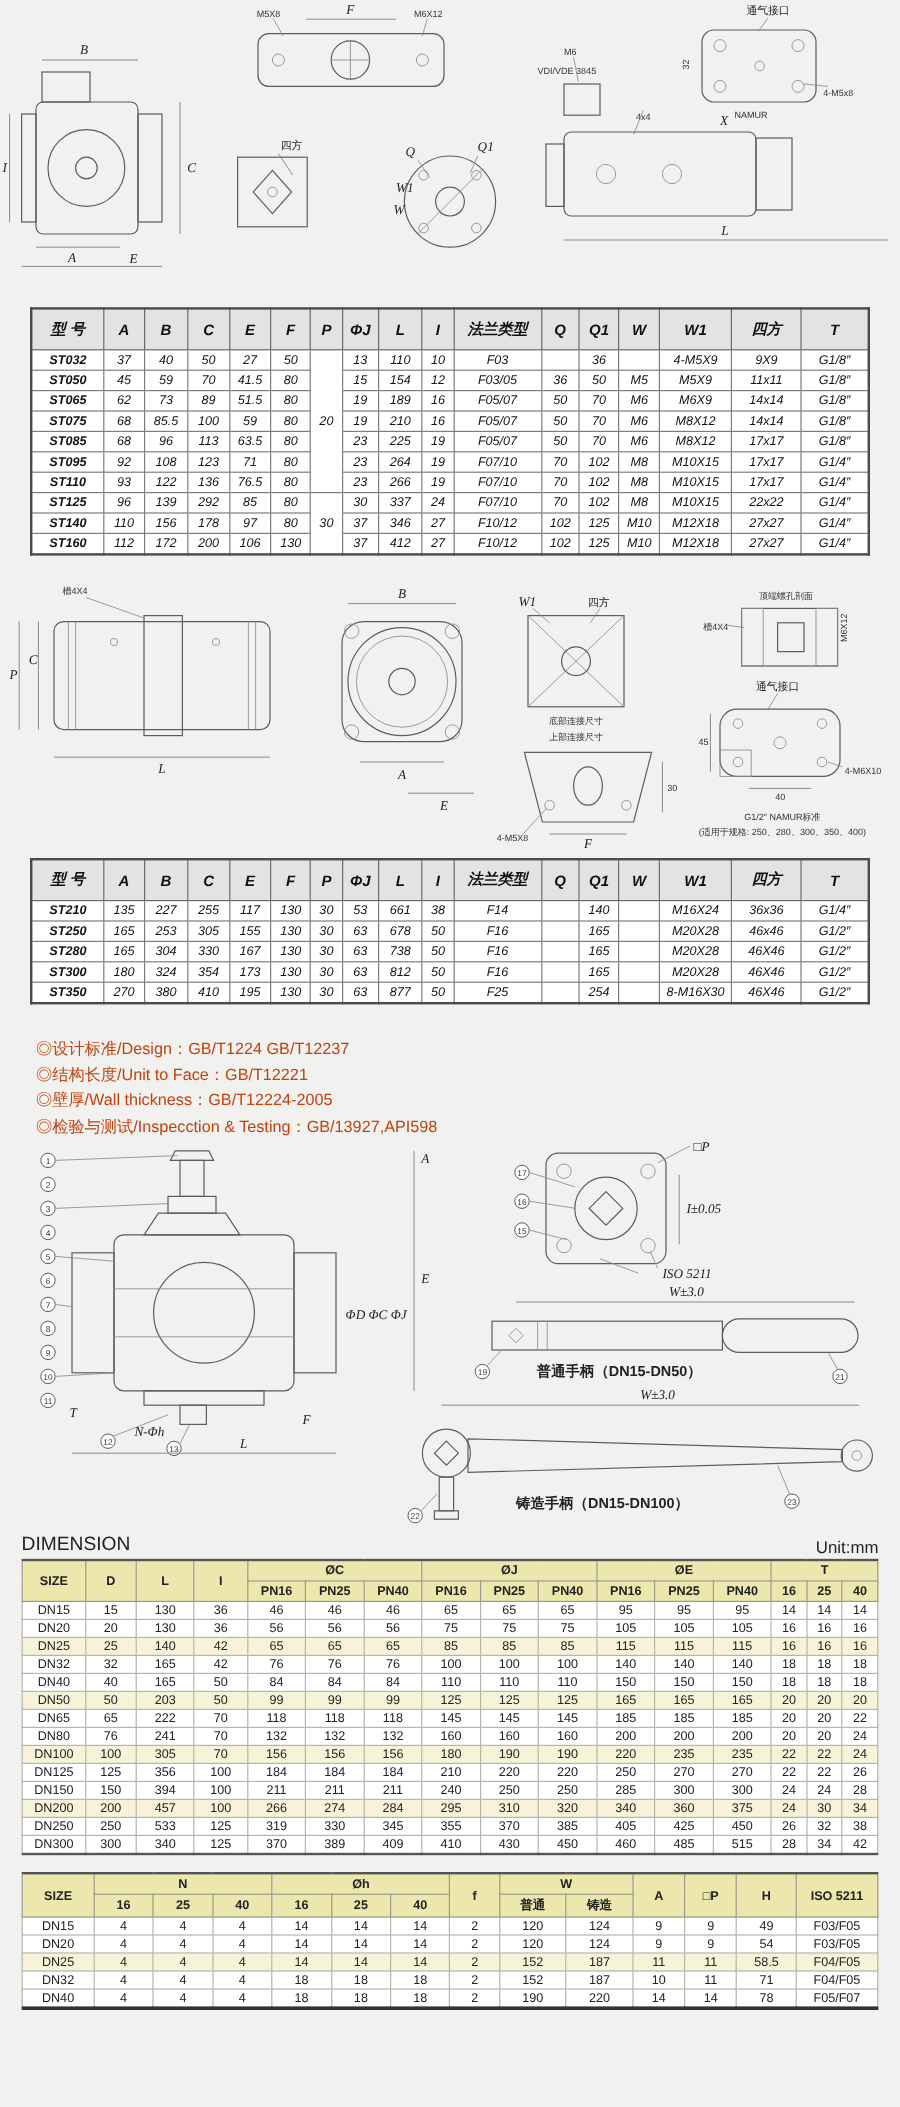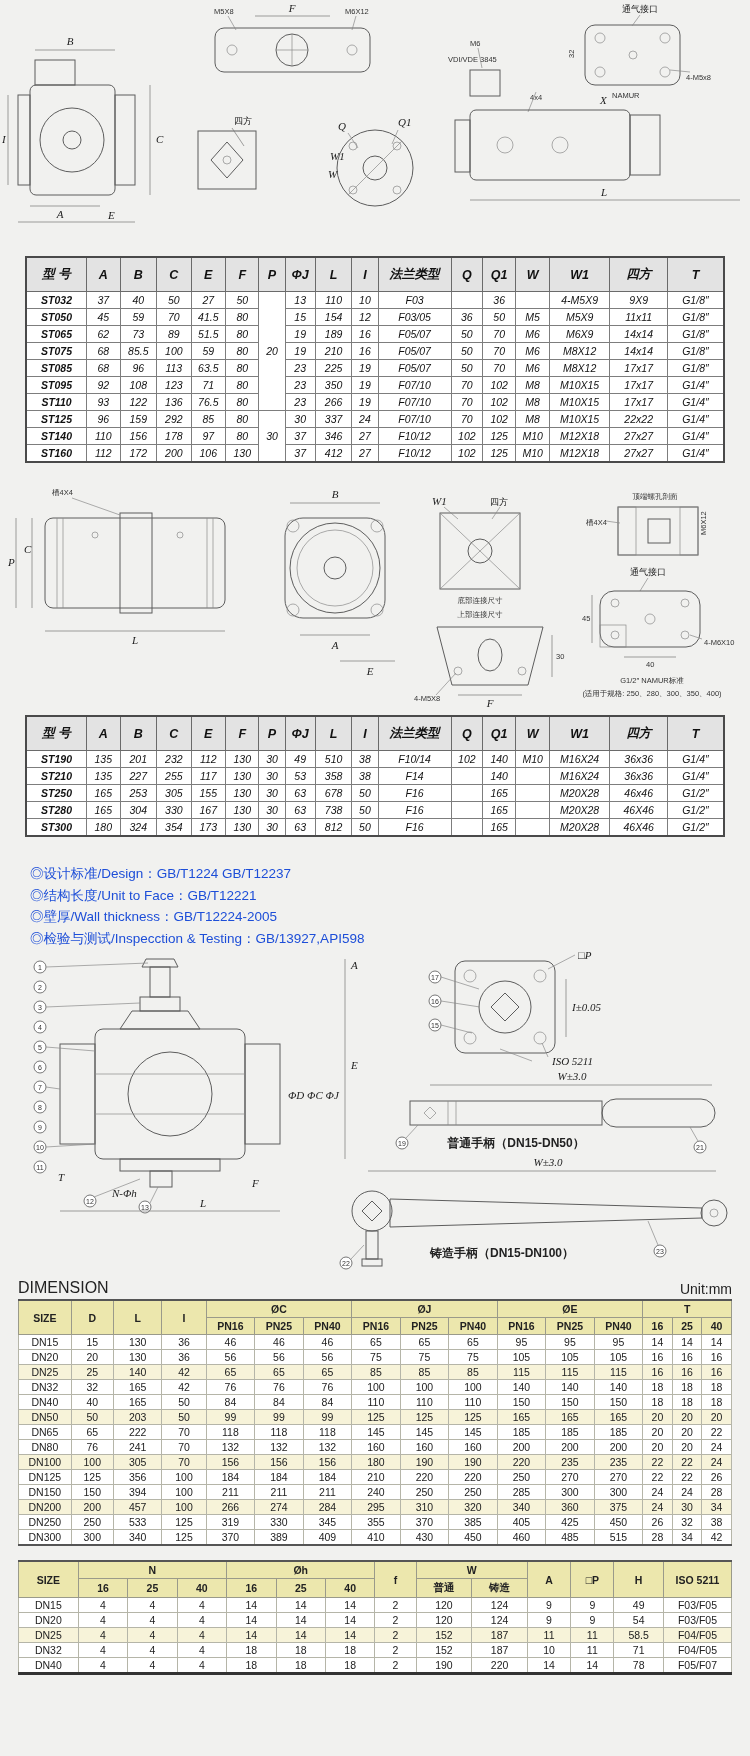--- a/index.html
+++ b/index.html
@@ -10,21 +10,21 @@
   table.spec{border-collapse:collapse;table-layout:fixed;width:700px;margin:0 auto;border:2px solid #4a4a4a;background:#fff;padding-left:15px;}
   table.spec th{background:#e3e3e3;border:1px solid #6a6a6a;font:bold 12.5px "Liberation Sans",sans-serif;font-style:italic;padding:8px 0;color:#111;}
   table.spec td{border:1px solid #7d7d7d;font:italic 10.5px "Liberation Sans",sans-serif;text-align:center;padding:2px 0;color:#111;background:#fff;}
   table.spec td:first-child{font-weight:bold;}
   .tbl1-wrap{margin-top:26px;}
   .tbl2-wrap{margin-top:6px;}
 
   
   .standards{margin:26px 0 0 30px;}
   .standards h2{font:bold 17px "Liberation Sans",sans-serif;color:#333;margin:0 0 8px 0;}
-  .standards div{font:13.5px "Liberation Sans",sans-serif;color:#1d4ed8;line-height:1.6;}
+  .standards div{font:13.5px "Liberation Sans",sans-serif;color:#c2410c;line-height:1.6;}
 
   
   .dim-titlebar{width:714px;margin:8px auto 2px;display:flex;justify-content:space-between;align-items:flex-end;}
   .dim-title{font:16px "Liberation Sans",sans-serif;color:#222;}
   .dim-unit{font:14px "Liberation Sans",sans-serif;color:#222;}
   table.dim{border-collapse:collapse;table-layout:fixed;width:714px;margin:0 auto;border-top:2px solid #555;border-bottom:2px solid #555;background:#fff;}
   table.dim th{background:#ece7ad;border:1px solid #9a9a8a;font:bold 10.5px "Liberation Sans",sans-serif;padding:2px 0;color:#222;}
   table.dim td{border:1px solid #b5b5a8;font:10.5px "Liberation Sans",sans-serif;text-align:center;padding:1px 0;color:#222;}
   table.dim tbody tr:nth-child(3n) td{background:#f7f3d9;}
   .btm-wrap{margin-top:14px;}
@@ -267,21 +267,21 @@
             <td>G1/8″</td>
           </tr>
           <tr>
             <td>ST095</td>
             <td>92</td>
             <td>108</td>
             <td>123</td>
             <td>71</td>
             <td>80</td>
             <td>23</td>
-            <td>350</td>
+            <td>264</td>
             <td>19</td>
             <td>F07/10</td>
             <td>70</td>
             <td>102</td>
             <td>M8</td>
             <td>M10X15</td>
             <td>17x17</td>
             <td>G1/4″</td>
           </tr>
           <tr>
@@ -298,21 +298,21 @@
             <td>70</td>
             <td>102</td>
             <td>M8</td>
             <td>M10X15</td>
             <td>17x17</td>
             <td>G1/4″</td>
           </tr>
           <tr>
             <td>ST125</td>
             <td>96</td>
-            <td>159</td>
+            <td>139</td>
             <td>292</td>
             <td>85</td>
             <td>80</td>
             <td rowspan="3">30</td>
             <td>30</td>
             <td>337</td>
             <td>24</td>
             <td>F07/10</td>
             <td>70</td>
             <td>102</td>
@@ -485,48 +485,29 @@
             <th>Q</th>
             <th>Q1</th>
             <th>W</th>
             <th>W1</th>
             <th>四方</th>
             <th>T</th>
           </tr>
         </thead>
         <tbody>
           <tr>
-            <td>ST190</td>
-            <td>135</td>
-            <td>201</td>
-            <td>232</td>
-            <td>112</td>
-            <td>130</td>
-            <td>30</td>
-            <td>49</td>
-            <td>510</td>
-            <td>38</td>
-            <td>F10/14</td>
-            <td>102</td>
-            <td>140</td>
-            <td>M10</td>
-            <td>M16X24</td>
-            <td>36x36</td>
-            <td>G1/4″</td>
-          </tr>
-          <tr>
             <td>ST210</td>
             <td>135</td>
             <td>227</td>
             <td>255</td>
             <td>117</td>
             <td>130</td>
             <td>30</td>
             <td>53</td>
-            <td>358</td>
+            <td>661</td>
             <td>38</td>
             <td>F14</td>
             <td></td>
             <td>140</td>
             <td></td>
             <td>M16X24</td>
             <td>36x36</td>
             <td>G1/4″</td>
           </tr>
           <tr>
@@ -576,20 +557,39 @@
             <td>130</td>
             <td>30</td>
             <td>63</td>
             <td>812</td>
             <td>50</td>
             <td>F16</td>
             <td></td>
             <td>165</td>
             <td></td>
             <td>M20X28</td>
+            <td>46X46</td>
+            <td>G1/2″</td>
+          </tr>
+          <tr>
+            <td>ST350</td>
+            <td>270</td>
+            <td>380</td>
+            <td>410</td>
+            <td>195</td>
+            <td>130</td>
+            <td>30</td>
+            <td>63</td>
+            <td>877</td>
+            <td>50</td>
+            <td>F25</td>
+            <td></td>
+            <td>254</td>
+            <td></td>
+            <td>8-M16X30</td>
             <td>46X46</td>
             <td>G1/2″</td>
           </tr>
         </tbody>
       </table>
   </div>
 
   <div class="standards">
     <div>◎设计标准/Design：GB/T1224  GB/T12237</div>
     <div>◎结构长度/Unit to Face：GB/T12221</div>

